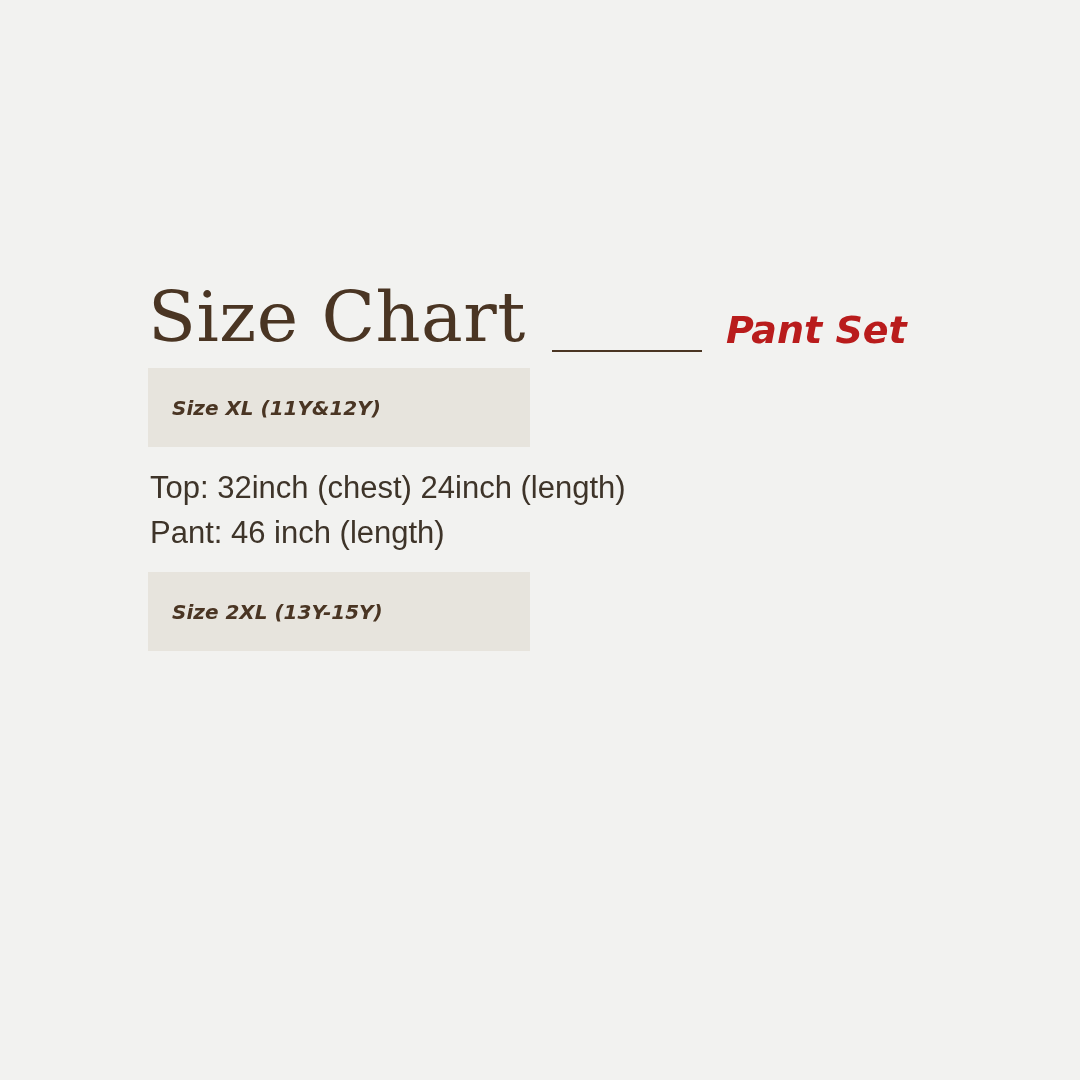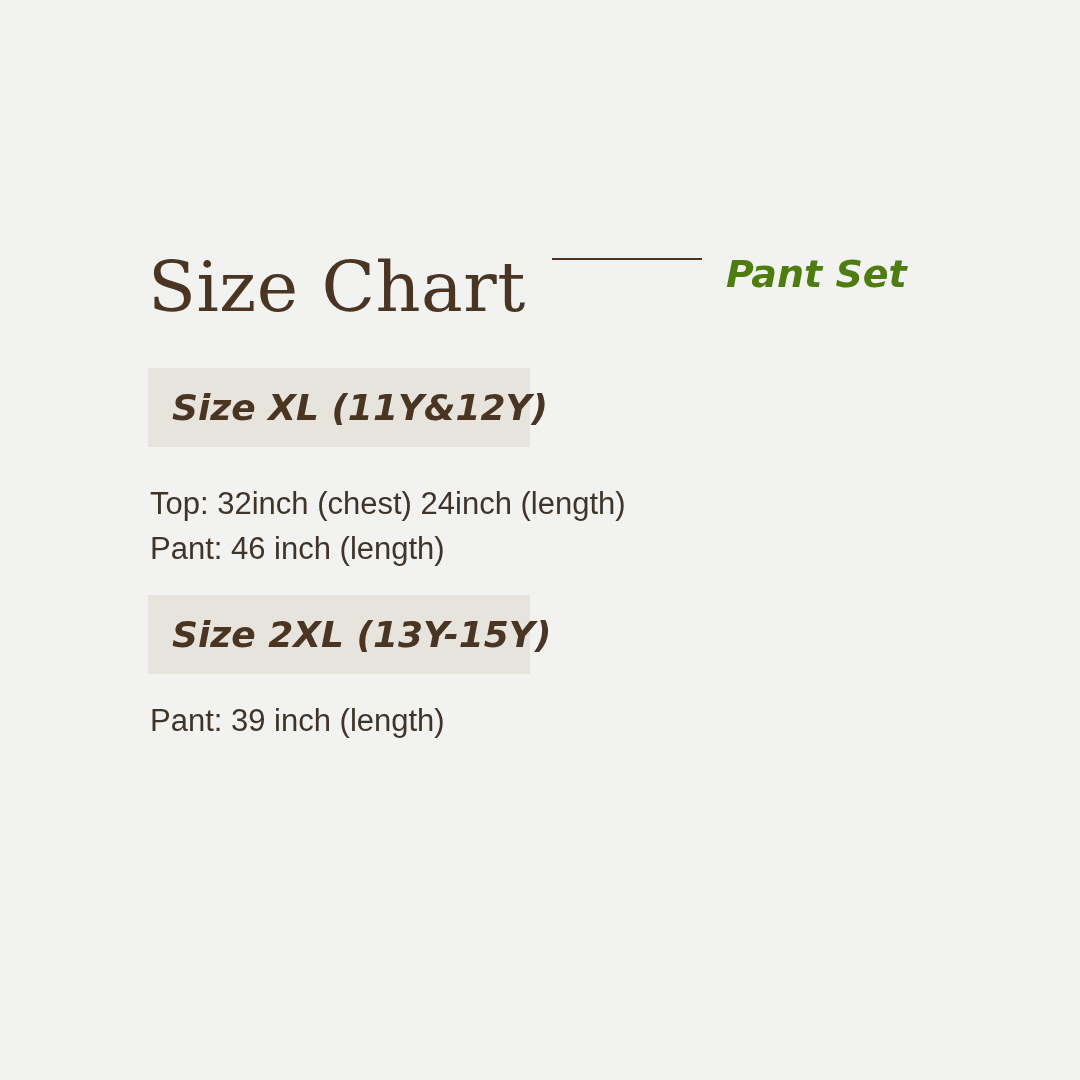--- a/index.html
+++ b/index.html
@@ -19,21 +19,21 @@
     height: 1080px;
     box-sizing: border-box;
   }
   .header {
     position: absolute;
     left: 148px;
     top: 252px;
     width: 800px;
     height: 100px;
     display: flex;
-    align-items: flex-start;
+    align-items: flex-end;
   }
   .title {
     font-family: "DejaVu Serif", serif;
     font-size: 70px;
     line-height: 1;
     color: #4a3523;
     font-weight: 400;
     letter-spacing: 0.5px;
     white-space: nowrap;
   }
@@ -41,50 +41,50 @@
     flex: 0 0 150px;
     height: 2px;
     background: #4a3523;
     margin: 6px 24px 0 26px;
   }
   .subtitle {
     font-family: "DejaVu Sans", sans-serif;
     font-size: 38px;
     font-style: italic;
     font-weight: 600;
-    color: #4d7c0f;
+    color: #b91c1c;
     white-space: nowrap;
   }
 
   .size-block {
     position: absolute;
     left: 148px;
   }
   .block-1 { top: 368px; }
-  .block-2 { top: 572px; margin-top: 23px; }
+  .block-2 { top: 572px; }
 
   .size-band {
     background: #e7e4dd;
     width: 382px;
     height: 79px;
     display: flex;
     align-items: center;
     box-sizing: border-box;
     padding-left: 24px;
   }
   .size-band-label {
     font-family: "DejaVu Sans", sans-serif;
     font-style: italic;
     font-weight: bold;
-    font-size: 36px;
+    font-size: 20px;
     color: #4a3523;
     white-space: nowrap;
   }
   .details {
-    margin-top: 34px;
+    margin-top: 18px;
     padding-left: 2px;
   }
   .detail-line {
     font-family: "Liberation Sans", sans-serif;
     font-size: 31px;
     line-height: 45px;
     color: #3e3429;
     white-space: nowrap;
   }
   .block-2 .details { margin-top: 24px; }
@@ -108,17 +108,16 @@
       <div class="detail-line">Top: 32inch (chest) 24inch (length)</div>
       <div class="detail-line">Pant: 46 inch (length)</div>
     </div>
   </div>
 
   <div class="size-block block-2">
     <div class="size-band">
       <span class="size-band-label">Size 2XL (13Y-15Y)</span>
     </div>
     <div class="details">
-      <div class="detail-line">Pant: 39 inch (length)</div>
     </div>
   </div>
 
 </div>
 
 </body></html>

